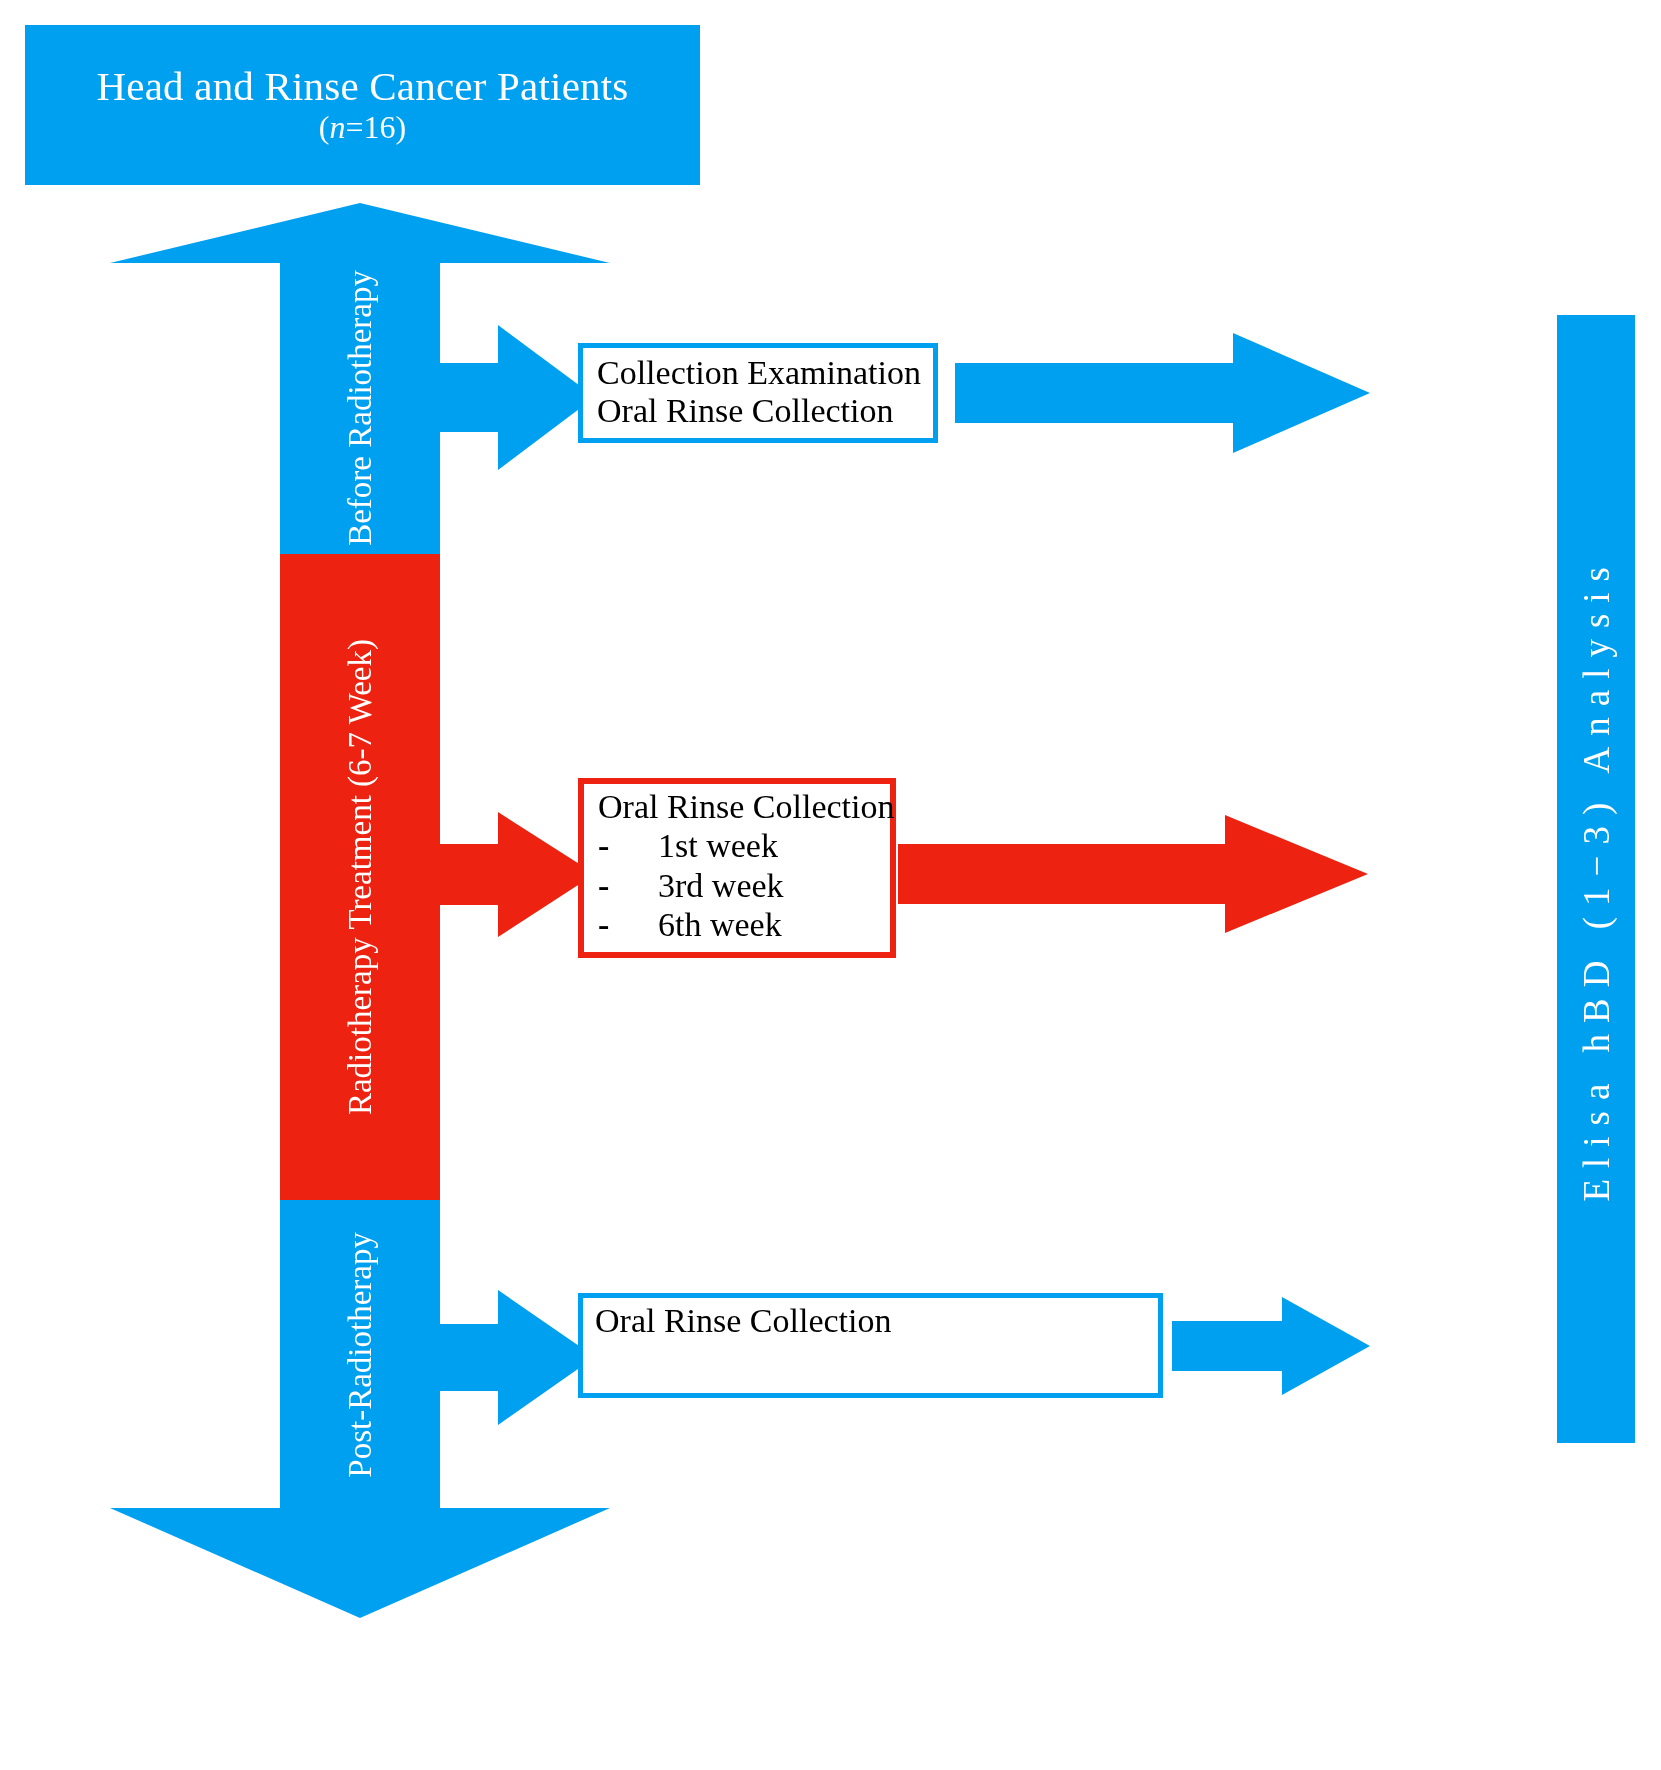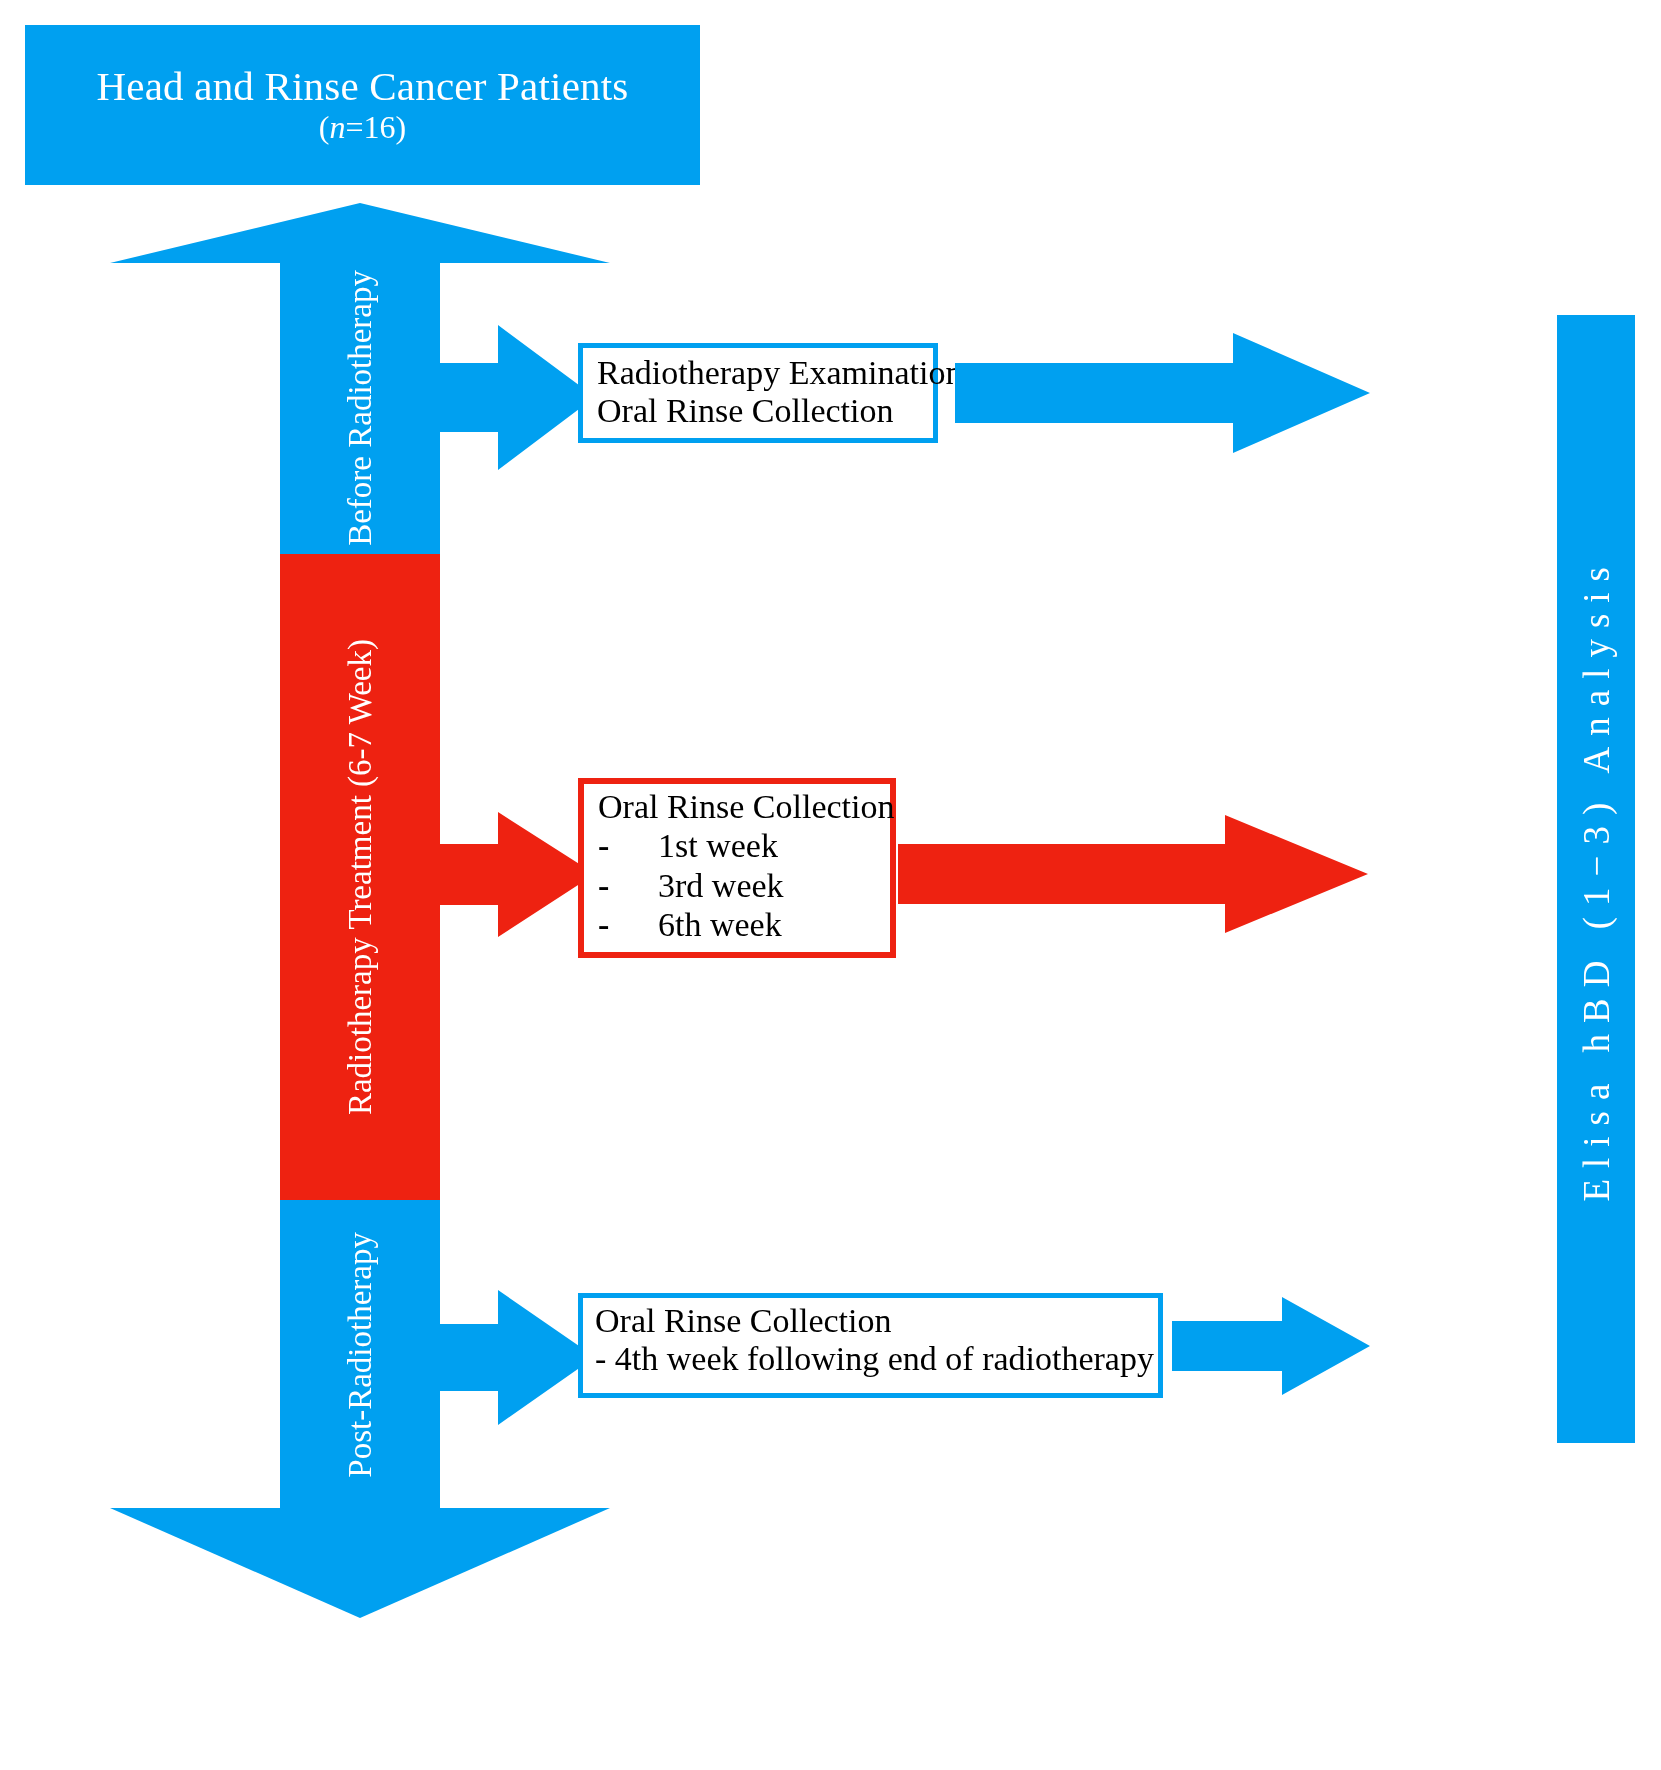--- a/index.html
+++ b/index.html
@@ -110,21 +110,21 @@
     </div>
   </div>
 
   <div class="tl-head-down"></div>
 
   <svg class="blockarrow" style="left:440px;top:325px;" width="155" height="145">
     <polygon points="0,38 58,38 58,0 155,72 58,145 58,107 0,107" fill="#00A0F0"></polygon>
   </svg>
 
   <div class="tbox blue" style="left:578px;top:343px;width:360px;height:100px;padding:6px 0 0 14px;">
-    <div class="ln">Radiotherapy Examination</div>
+    <div class="ln">Collection Examination</div>
     <div class="ln">Oral Rinse Collection</div>
   </div>
 
   <svg class="blockarrow" style="left:955px;top:333px;" width="415" height="120">
     <polygon points="0,30 278,30 278,0 415,60 278,120 278,90 0,90" fill="#00A0F0"></polygon>
   </svg>
 
   <svg class="blockarrow" style="left:440px;top:812px;" width="155" height="125">
     <polygon points="0,32 58,32 58,0 155,62 58,125 58,93 0,93" fill="#EE2211"></polygon>
   </svg>
@@ -150,21 +150,20 @@
   <svg class="blockarrow" style="left:898px;top:815px;" width="470" height="118">
     <polygon points="0,29 327,29 327,0 470,59 327,118 327,89 0,89" fill="#EE2211"></polygon>
   </svg>
 
   <svg class="blockarrow" style="left:440px;top:1290px;" width="155" height="135">
     <polygon points="0,34 58,34 58,0 155,67 58,135 58,101 0,101" fill="#00A0F0"></polygon>
   </svg>
 
   <div class="tbox blue" style="left:578px;top:1293px;width:585px;height:105px;padding:4px 0 0 12px;">
     <div class="ln">Oral Rinse Collection</div>
-    <div class="ln">- 4th week following end of radiotherapy</div>
   </div>
 
   <svg class="blockarrow" style="left:1172px;top:1297px;" width="198" height="98">
     <polygon points="0,24 110,24 110,0 198,49 110,98 110,74 0,74" fill="#00A0F0"></polygon>
   </svg>
 
   <div class="analysis-bar">
     <div class="vtext">
       <span>Elisa hBD (1−3) Analysis</span>
     </div>

